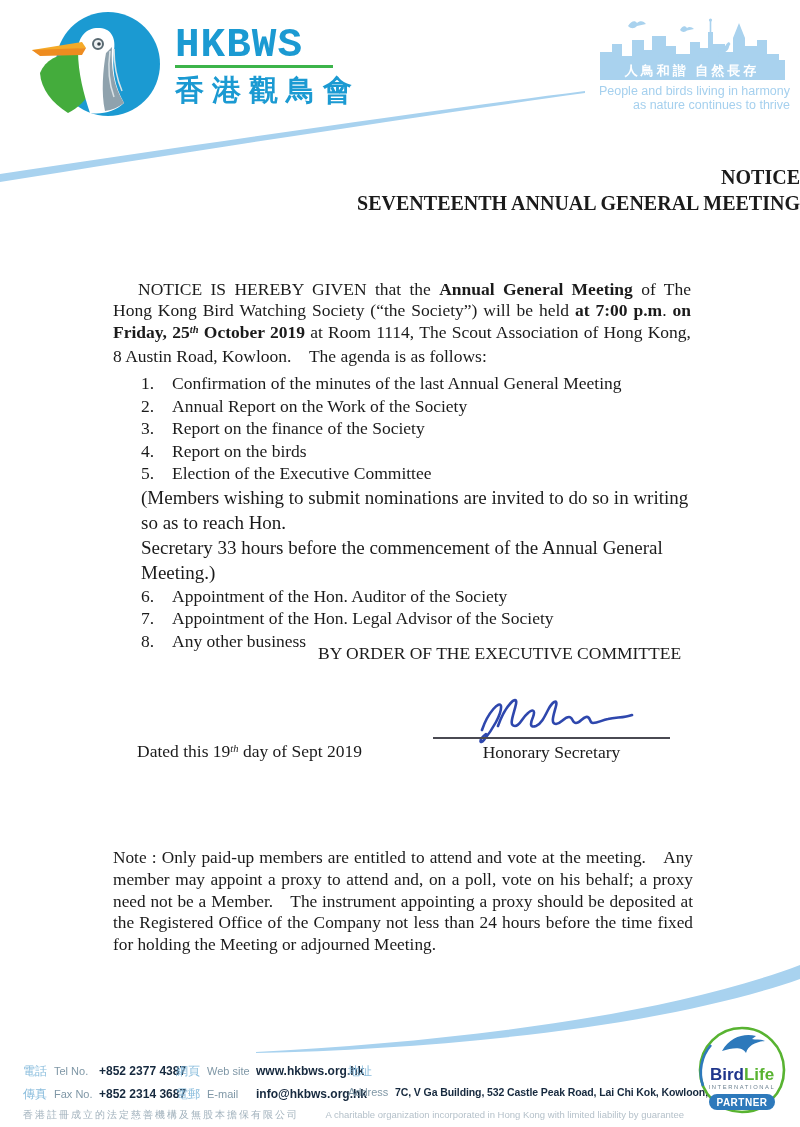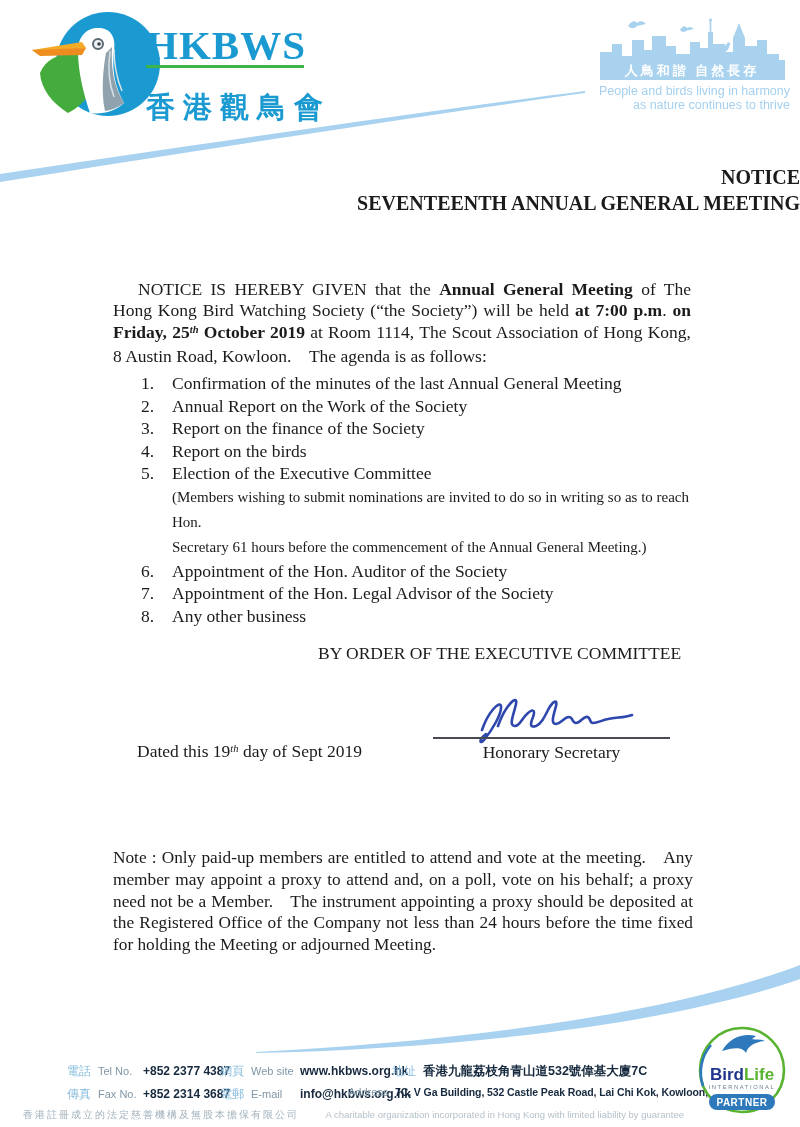--- a/index.html
+++ b/index.html
@@ -1,59 +1,59 @@
 <!DOCTYPE html>
 <html><head>
 <meta charset="utf-8">
 <style>
   html,body { margin:0; padding:0; background:#ffffff; }
   .page { position:relative; width:800px; height:1127px; background:#fff; overflow:hidden;
           font-family:"Liberation Serif", serif; color:#1b1b1b; }
 
   
   .logo-svg { position:absolute; left:28px; top:10px; }
-  .wordmark { position:absolute; left:146px; top:26px; font-family:Liberation Serif, serif; }
+  .wordmark { position:absolute; left:175px; top:26px; font-family:Liberation Mono, monospace; }
   .wordmark .acronym { font-size:41px; font-weight:bold; color:#1b9ad2; letter-spacing:1px; line-height:38px; }
   .wordmark .rule { width:158px; height:3px; background:#3cb44a; margin-top:1px; }
-  .wordmark .cname { font-size:29px; font-weight:bold; color:#1b9ad2; letter-spacing:8px; margin-top:20px; }
+  .wordmark .cname { font-size:29px; font-weight:bold; color:#1b9ad2; letter-spacing:8px; margin-top:3px; }
 
   .tagline { position:absolute; left:590px; top:16px; width:200px; text-align:right;
              font-family:"Liberation Sans", sans-serif; }
   .tagline .en { font-size:12.5px; color:#a5d0ee; line-height:14px; }
 
   .swoosh { position:absolute; }
 
   
   .title-block { position:absolute; top:164px; left:0; width:100%; text-align:right;
                  font-weight:bold; font-size:20px; line-height:26px; }
   .intro { position:absolute; left:113px; top:261px; width:578px; font-size:17.5px;
            line-height:21.7px; text-align:justify; text-indent:25px; }
   .agenda { position:absolute; left:141px; top:372px; width:552px; font-size:17.5px; }
   .agenda-item { display:flex; line-height:22.5px; }
   .agenda-num { width:31px; flex:0 0 31px; }
-  .agenda-note { margin-left:31px; font-size:15px; line-height:25px; }
+  .agenda-note { font-size:19px; line-height:25px; }
   .by-order { position:absolute; left:318px; top:643px; font-size:17.5px; }
   .signature-svg { position:absolute; left:472px; top:690px; }
   .sig-line { position:absolute; left:433px; top:737px; width:237px; height:2px; background:#4a4a52; }
   .sig-role { position:absolute; left:433px; top:742px; width:237px; text-align:center; font-size:17.5px; }
   .dated { position:absolute; left:137px; top:741px; font-size:17.5px; }
   .note { position:absolute; left:113px; top:830px; width:580px; font-size:17.3px;
           line-height:21.7px; text-align:justify; }
   .rich sup, .dated sup { font-size:0.6em; vertical-align:baseline; position:relative; top:-0.45em;font-style:italic; }
 
   
   .footer { position:absolute; left:0; top:1063px; width:800px; height:64px;
             font-family:"Liberation Sans", sans-serif; }
   .f-col { position:absolute; top:0; }
   .f-col1 { left:23px; }  .f-col2 { left:176px; }  .f-col3 { left:348px; }
   .f-row { height:23px; display:flex; align-items:baseline; white-space:nowrap; }
   .f-zh { font-size:12px; color:#8abddd; margin-right:5px; }
   .f-en { font-size:11px; color:#7f97a6; margin-right:5px; }
   .f-col1 .f-en { width:40px; } .f-col2 .f-en { width:44px; } .f-col3 .f-en { width:42px; }
-  .f-col1 .f-zh, .f-col2 .f-zh, .f-col3 .f-zh { width:26px;margin-left:44px; }
+  .f-col1 .f-zh, .f-col2 .f-zh, .f-col3 .f-zh { width:26px; }
   .f-val { font-size:12px; font-weight:bold; color:#16293e; }
   .f-val-zh { font-size:12.5px; font-weight:bold; color:#16293e; }
   .f-val-en { font-size:10.5px; font-weight:bold; color:#16293e; letter-spacing:-0.1px; }
   .disclaimer { position:absolute; left:23px; top:1104px; white-space:nowrap;
                 font-family:"Liberation Sans", sans-serif; }
   .disc-zh { font-size:10px; color:#a2b2bd; letter-spacing:2px; }
   .disc-en { font-size:9.5px; color:#b5c1ca; margin-left:22px; }
 
   .birdlife-svg { position:absolute; left:694px; top:1024px; }
 </style>
@@ -141,21 +141,21 @@
       </div>
       <div class="agenda-item">
         <span class="agenda-num">4.</span>
         <span class="agenda-text">Report on the birds</span>
       </div>
       <div class="agenda-item">
         <span class="agenda-num">5.</span>
         <span class="agenda-text">Election of the Executive Committee</span>
       </div>
       <div class="agenda-note">(Members wishing to submit nominations are invited to do so in writing so as to reach Hon.</div>
-      <div class="agenda-note">Secretary 61 hours before the commencement of the Annual General Meeting.)</div>
+      <div class="agenda-note">Secretary 33 hours before the commencement of the Annual General Meeting.)</div>
       <div class="agenda-item">
         <span class="agenda-num">6.</span>
         <span class="agenda-text">Appointment of the Hon. Auditor of the Society</span>
       </div>
       <div class="agenda-item">
         <span class="agenda-num">7.</span>
         <span class="agenda-text">Appointment of the Hon. Legal Advisor of the Society</span>
       </div>
       <div class="agenda-item">
         <span class="agenda-num">8.</span>
@@ -204,21 +204,20 @@
       </div>
       <div class="f-row">
         <span class="f-zh">電郵</span>
         <span class="f-en">E-mail</span>
         <span class="f-val">info@hkbws.org.hk</span>
       </div>
     </div>
     <div class="f-col f-col3">
       <div class="f-row">
         <span class="f-zh">地址</span>
-        <span class="f-val-zh">香港九龍荔枝角青山道532號偉基大廈7C</span>
       </div>
       <div class="f-row">
         <span class="f-en">Address</span>
         <span class="f-val-en">7C, V Ga Building, 532 Castle Peak Road, Lai Chi Kok, Kowloon, Hong Kong</span>
       </div>
     </div>
   </div>
 
   <div class="disclaimer">
     <span class="disc-zh">香港註冊成立的法定慈善機構及無股本擔保有限公司</span>

